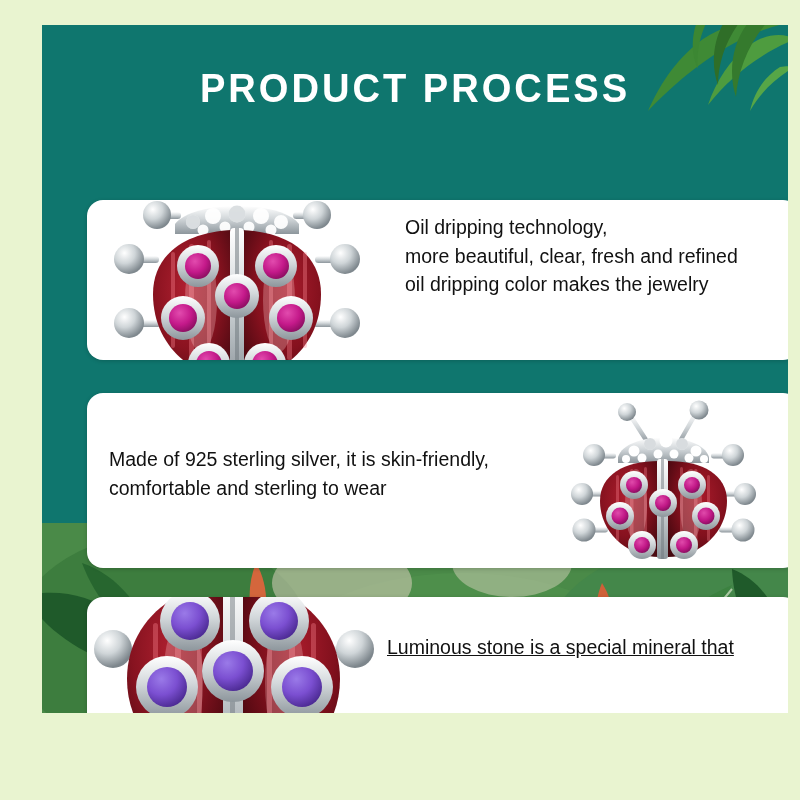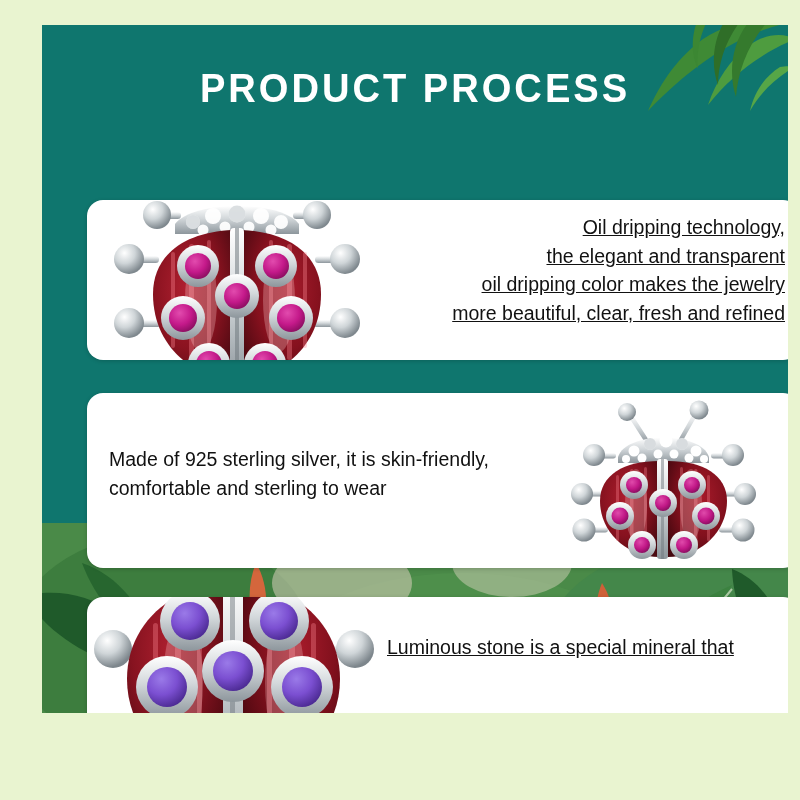--- a/index.html
+++ b/index.html
@@ -77,21 +77,21 @@
   #card3 { left: 45px; top: 572px; width: 712px; height: 146px; }
 
   .card-text {
     position: absolute;
     color: #111111;
     font-size: 19.5px;
     line-height: 1.47;
     font-family: "Liberation Sans", sans-serif;
     white-space: nowrap;
   }
-  #card1 .card-text { left: 318px; top: 13px; text-align: right; width: 380px; text-decoration: underline; }
+  #card1 .card-text { left: 318px; top: 13px; text-align: left; width: 380px; }
   #card2 .card-text { left: 22px; top: 52px; text-align: left; width: 490px; }
   #card3 .card-text { left: 300px; top: 36px; text-align: left; width: 420px; text-decoration: underline; }
 
   .card-text .ln { display: block; }
 
   
   .bug { position: absolute; }
 </style>
 </head>
 <body>
@@ -261,23 +261,22 @@
             <circle cx="112" cy="186" r="13" fill="url(#c1spot)"></circle>
           <circle cx="168" cy="186" r="21" fill="url(#c1sil)"></circle>
             <circle cx="168" cy="186" r="13" fill="url(#c1spot)"></circle>
           <circle cx="140" cy="118" r="22" fill="url(#c1sil)"></circle>
             <circle cx="140" cy="118" r="13" fill="url(#c1spot)"></circle>
         </g>
       </svg>
 
       <div class="card-text">
         <span class="ln">Oil dripping technology,</span>
-        <span class="ln">the elegant and transparent</span>
+        <span class="ln">more beautiful, clear, fresh and refined</span>
         <span class="ln">oil dripping color makes the jewelry</span>
-        <span class="ln">more beautiful, clear, fresh and refined</span>
       </div>
     </div>
 
     <div class="card" id="card2">
       <svg class="bug" style="right:28px; top:6px;" width="215" height="168" viewBox="0 0 215 168">
         <defs>
           <radialGradient id="c2wingL" cx="42%" cy="38%" r="72%">
             <stop offset="0%" stop-color="#ab1d2c"></stop>
             <stop offset="55%" stop-color="#87121f"></stop>
             <stop offset="100%" stop-color="#4a0910"></stop>

